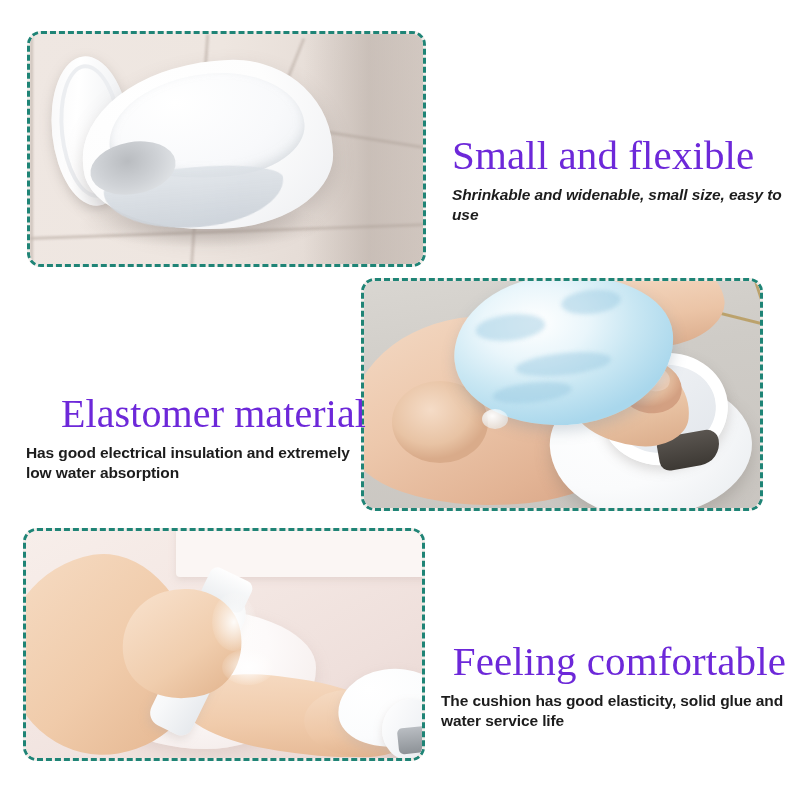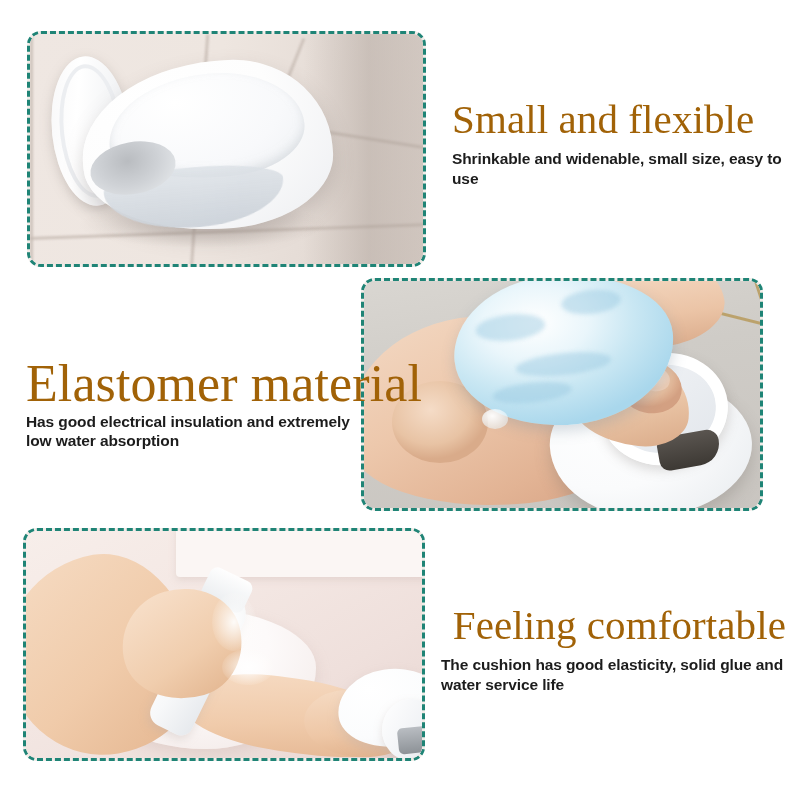--- a/index.html
+++ b/index.html
@@ -37,41 +37,42 @@
   #panel-1 { left: 27px;  top: 31px;  width: 399px; height: 236px; }
   #panel-2 { left: 361px; top: 278px; width: 402px; height: 233px; }
   #panel-3 { left: 23px;  top: 528px; width: 402px; height: 233px; }
 
   
   .text-block { position: absolute; }
 
   .headline {
     font-family: "Liberation Serif", serif;
     font-weight: 400;
-    color: #a16207;
+    color: #6d28d9;
     letter-spacing: 0.1px;
     white-space: nowrap;
     line-height: 1.05;
+    margin-top: 36px;
   }
 
   .subtext {
     font-family: "Liberation Sans", sans-serif;
     font-weight: 700;
     color: #1C1C1C;
     line-height: 1.28;
     letter-spacing: -0.1px;
   }
 
   #text-1 { left: 452px; top: 98px;  width: 330px; }
   #text-1 .headline { font-size: 41px; }
-  #text-1 .subtext  { font-size: 15.5px; margin-top: 8px; }
+  #text-1 .subtext  { font-size: 15.5px; margin-top: 8px; font-style: italic; }
 
   #text-2 { left: 26px;  top: 357px; width: 340px; }
-  #text-2 .headline { font-size: 52px; text-align: right; }
-  #text-2 .subtext  { font-size: 15.5px; }
+  #text-2 .headline { font-size: 40px; text-align: right; }
+  #text-2 .subtext  { font-size: 15.5px; margin-top: 8px; }
 
   #text-3 { left: 441px; top: 604px; width: 345px; }
   #text-3 .headline { font-size: 41px; text-align: right; }
   #text-3 .subtext  { font-size: 15.5px; margin-top: 8px; }
 
   
   .tile-wall {
     position: absolute; inset: 0;
     background:
       linear-gradient(100deg, #efe7e2 0%, #eee6e0 45%, #e6ddd7 70%, #ded4cd 100%);

